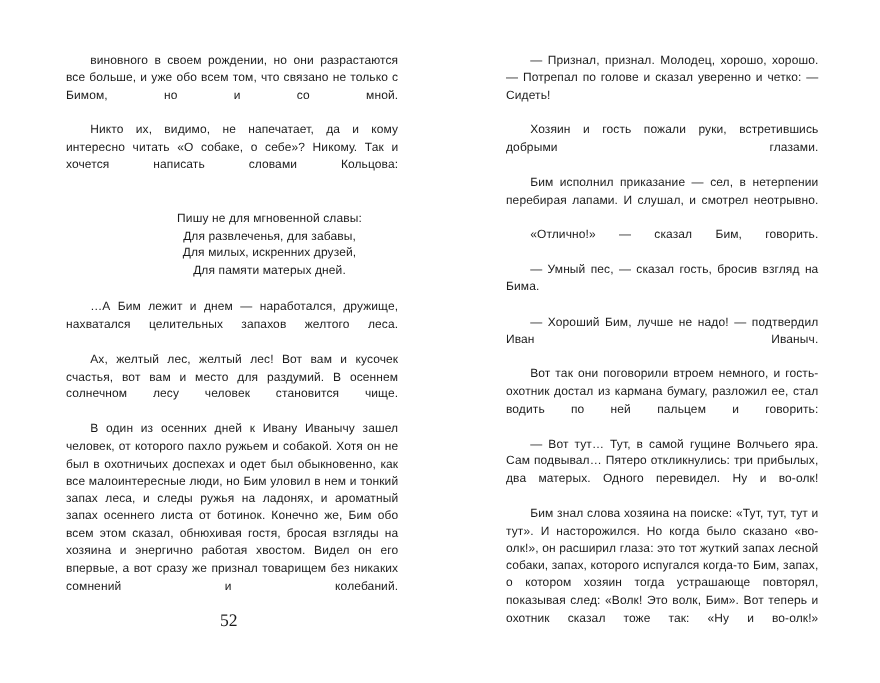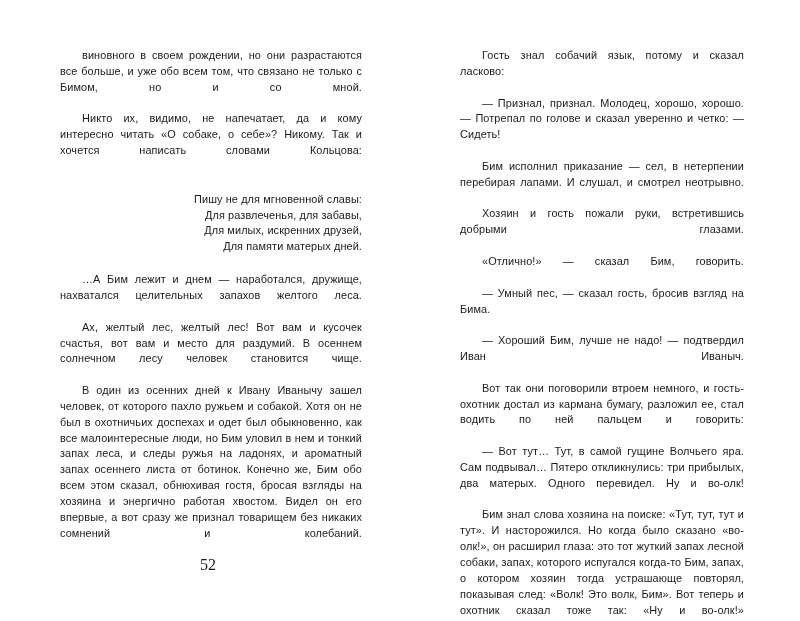--- a/index.html
+++ b/index.html
@@ -64,21 +64,21 @@
     width: 100%;
   }
 
   .poem {
     margin: 0;
     padding: 17px 0 17px 68px;
     text-align: left;
   }
   .poem .verse-line {
     display: block;
-    text-align: right;
+    text-align: center;
     white-space: nowrap;
   }
 
   h2.chapter-heading {
     margin: 0;
     padding: 30px 0 20px 0;
     font-family: "Liberation Serif", serif;
     font-weight: bold;
     font-size: 12.2px;
     line-height: 1.2;
@@ -123,24 +123,23 @@
       <p class="para">В один из осенних дней к Ивану Иванычу зашел человек, от которого пахло ружьем и собакой. Хотя он не был в охотничьих доспехах и одет был обыкновенно, как все малоинтересные люди, но Бим уловил в нем и тонкий запах леса, и следы ружья на ладонях, и ароматный запах осеннего листа от ботинок. Конечно же, Бим обо всем этом сказал, обнюхивая гостя, бросая взгляды на хозяина и энергично работая хвостом. Видел он его впервые, а вот сразу же признал товарищем без никаких сомнений и колебаний.</p>
 
     </div>
 
     <div class="folio">52</div>
   </div>
 
   <div class="page page-right">
     <div class="text-column">
 
-      <p class="para">Гость знал собачий язык, потому и сказал ласково:</p>
       <p class="para">— Признал, признал. Молодец, хорошо, хорошо. — Потрепал по голове и сказал уверенно и четко: — Сидеть!</p>
+      <p class="para">Хозяин и гость пожали руки, встретившись добрыми глазами.</p>
       <p class="para">Бим исполнил приказание — сел, в нетерпении перебирая лапами. И слушал, и смотрел неотрывно.</p>
-      <p class="para">Хозяин и гость пожали руки, встретившись добрыми глазами.</p>
       <p class="para">«Отлично!» — сказал Бим, говорить.</p>
       <p class="para">— Умный пес, — сказал гость, бросив взгляд на Бима.</p>
       <p class="para">— Хороший Бим, лучше не надо! — подтвердил Иван Иваныч.</p>
       <p class="para">Вот так они поговорили втроем немного, и гость-охотник достал из кармана бумагу, разложил ее, стал водить по ней пальцем и говорить:</p>
       <p class="para">— Вот тут… Тут, в самой гущине Волчьего яра. Сам подвывал… Пятеро откликнулись: три прибылых, два матерых. Одного перевидел. Ну и во-олк!</p>
       <p class="para">Бим знал слова хозяина на поиске: «Тут, тут, тут и тут». И насторожился. Но когда было сказано «во-олк!», он расширил глаза: это тот жуткий запах лесной собаки, запах, которого испугался когда-то Бим, запах, о котором хозяин тогда устрашающе повторял, показывая след: «Волк! Это волк, Бим». Вот теперь и охотник сказал тоже так: «Ну и во-олк!»</p>
 
     </div>
 
   </div>

